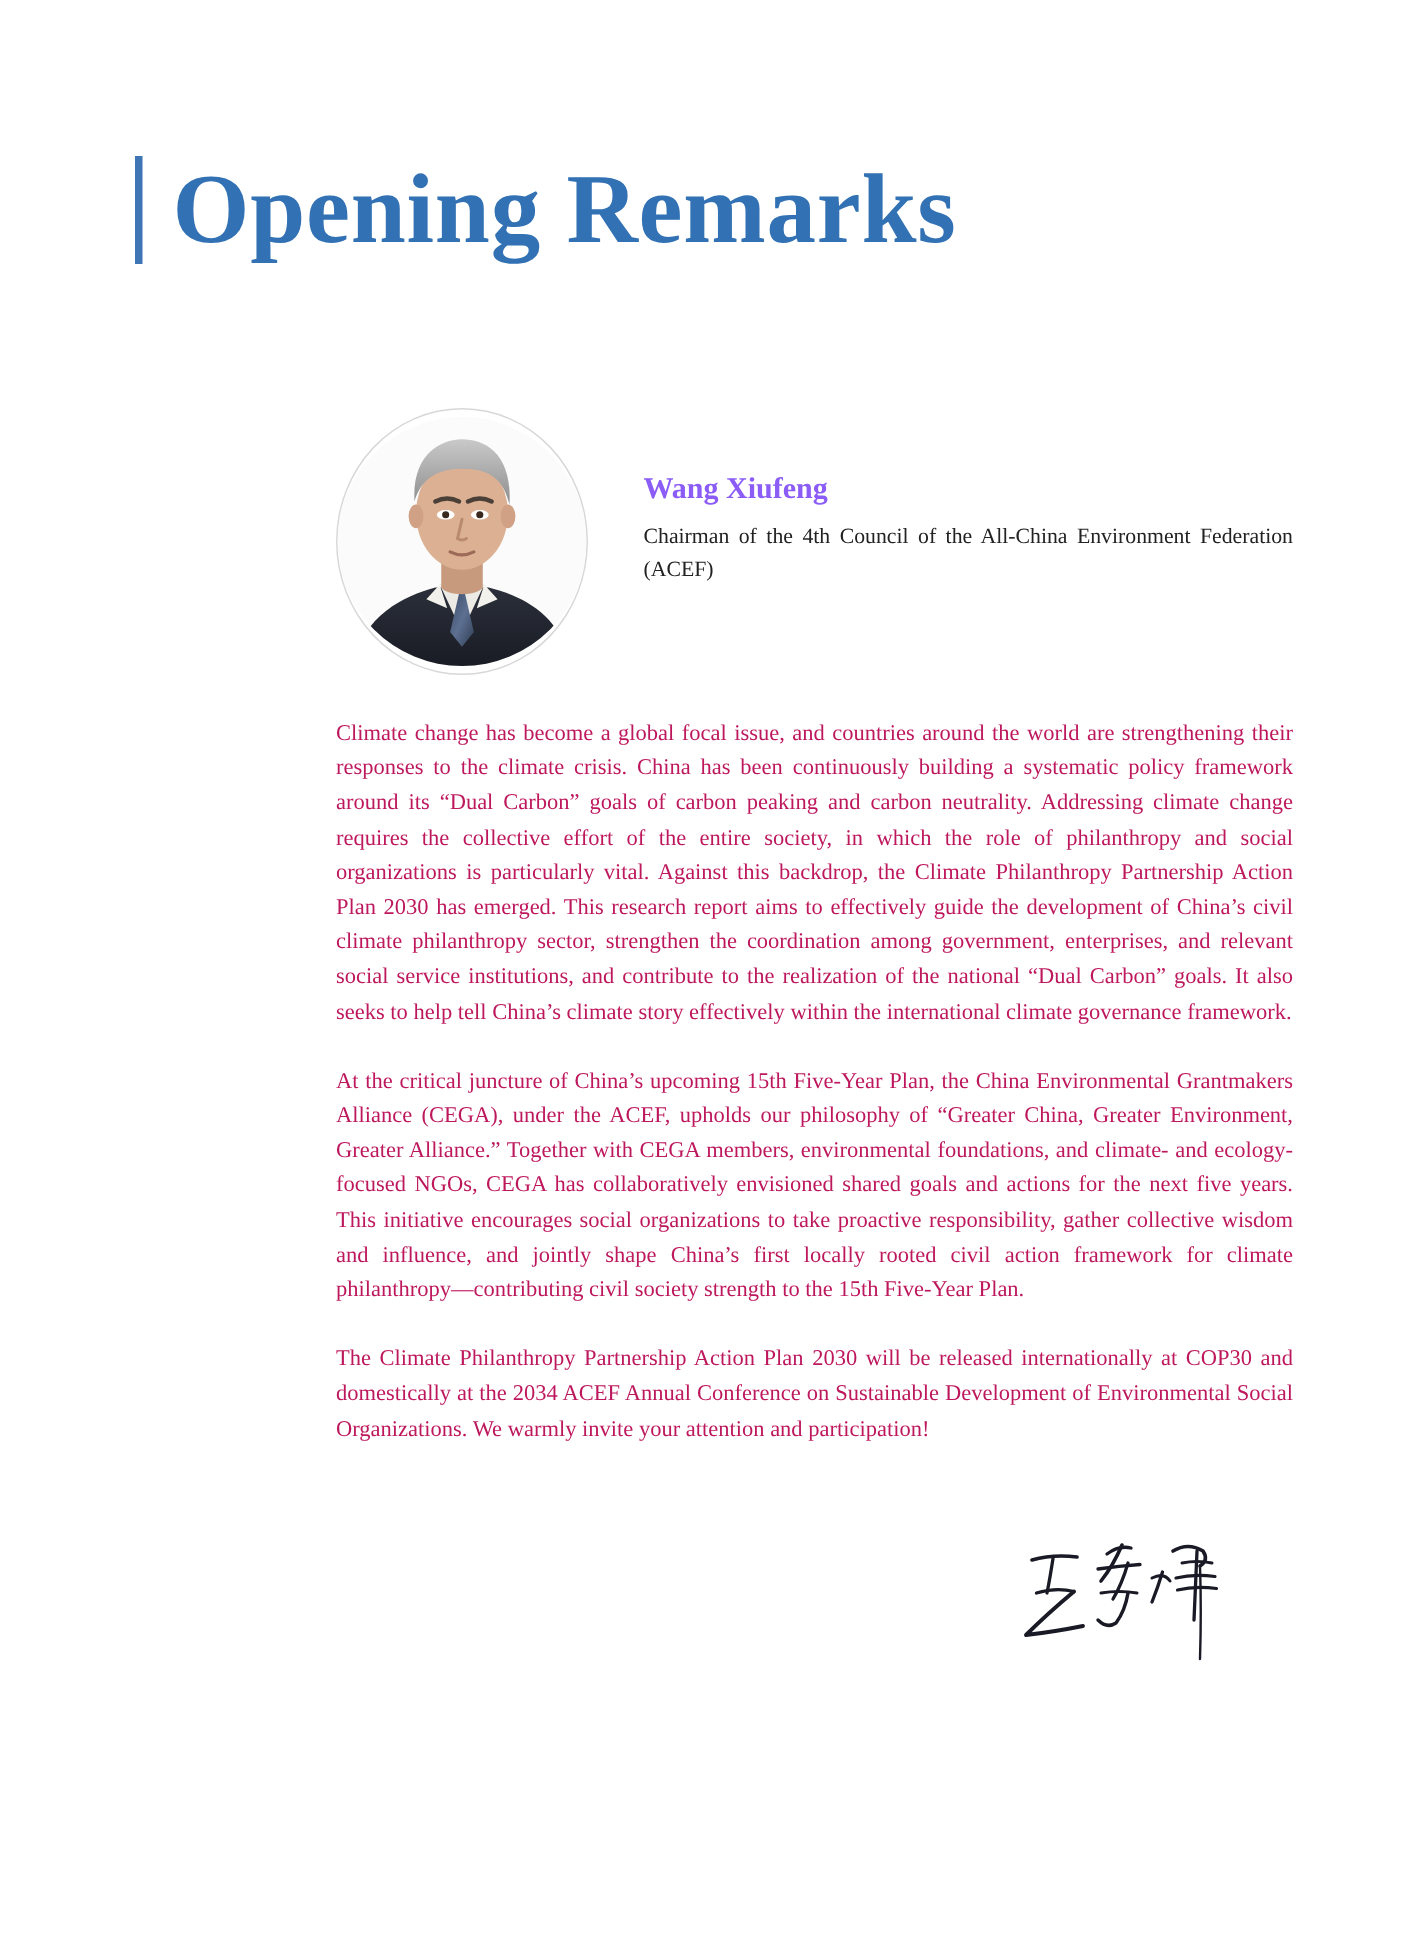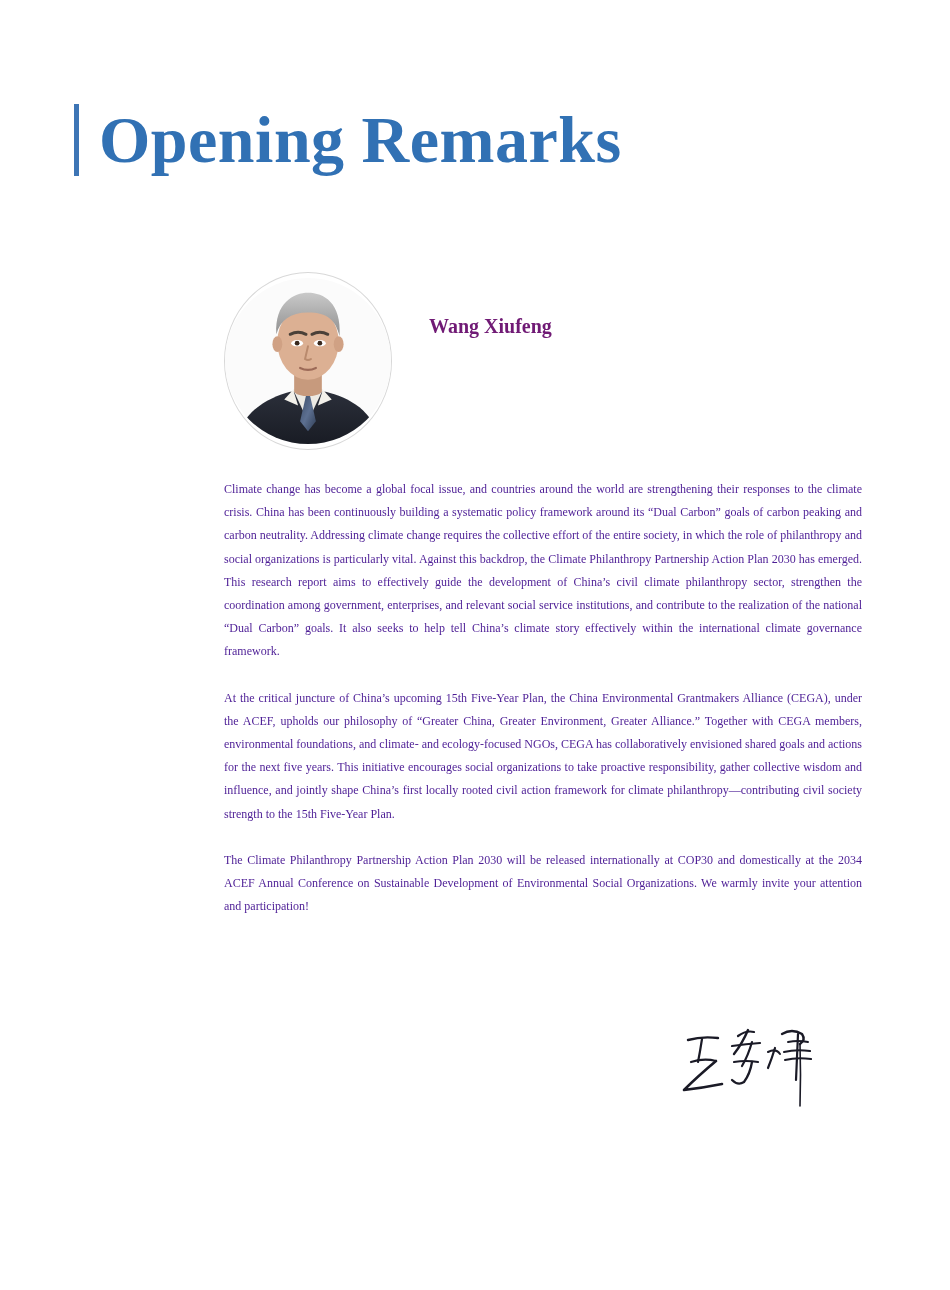--- a/index.html
+++ b/index.html
@@ -12,21 +12,21 @@
     height: 1290px;
     position: relative;
     font-family: "Liberation Serif", "DejaVu Serif", serif;
     color: #222222;
     overflow: hidden;
   }
 
   
   .page-heading {
     position: absolute;
-    left: 74px;
+    left: 90px;
     top: 104px;
     display: flex;
     align-items: center;
   }
   .heading-accent-bar {
     width: 5px;
     height: 72px;
     background: #3d75b5;
     margin-right: 20px;
     flex: 0 0 auto;
@@ -63,45 +63,45 @@
   .speaker-photo svg { display: block; width: 100%; height: 100%; }
 
   .speaker-meta {
     margin-left: 37px;
     padding-top: 42px;
     flex: 1 1 auto;
   }
   .speaker-name {
     font-size: 20px;
     font-weight: bold;
-    color: #701a75;
+    color: #8b5cf6;
     line-height: 1.25;
     margin-bottom: 8px;
   }
   .speaker-role {
     font-size: 14.5px;
     line-height: 22px;
     color: #222222;
     text-align: justify;
     text-justify: inter-word;
   }
 
   
   .letter-body {
     position: absolute;
     left: 224px;
     top: 478px;
     width: 638px;
   }
   .letter-paragraph {
-    font-size: 12px;
+    font-size: 15px;
     line-height: 23.2px;
     text-align: justify;
     text-justify: inter-word;
-    color: #4c1d95;
+    color: #be185d;
     margin: 0 0 23px 0;
   }
   .letter-paragraph:last-child { margin-bottom: 0; }
 
   
   .signature-area {
     position: absolute;
     left: 672px;
     top: 1018px;
     width: 160px;
@@ -170,20 +170,21 @@
         <path d="M76 96 q8 4 16 0" stroke="#9c6a57" stroke-width="2.2" fill="none" stroke-linecap="round"></path>
 
         <path d="M69 118 L60 128 L74 134 Z" fill="#f3f1eb"></path>
         <path d="M99 118 L108 128 L94 134 Z" fill="#f3f1eb"></path>
       </g>
     </svg>
   </div>
 
   <div class="speaker-meta">
     <div class="speaker-name">Wang Xiufeng</div>
+    <div class="speaker-role">Chairman of the 4th Council of the All-China Environment Federation (ACEF)</div>
   </div>
 </div>
 
 <div class="letter-body">
   <p class="letter-paragraph">Climate change has become a global focal issue, and countries around the world are strengthening their responses to the climate crisis. China has been continuously building a systematic policy framework around its “Dual Carbon” goals of carbon peaking and carbon neutrality. Addressing climate change requires the collective effort of the entire society, in which the role of philanthropy and social organizations is particularly vital. Against this backdrop, the Climate Philanthropy Partnership Action Plan 2030 has emerged. This research report aims to effectively guide the development of China’s civil climate philanthropy sector, strengthen the coordination among government, enterprises, and relevant social service institutions, and contribute to the realization of the national “Dual Carbon” goals. It also seeks to help tell China’s climate story effectively within the international climate governance framework.</p>
   <p class="letter-paragraph">At the critical juncture of China’s upcoming 15th Five-Year Plan, the China Environmental Grantmakers Alliance (CEGA), under the ACEF, upholds our philosophy of “Greater China, Greater Environment, Greater Alliance.” Together with CEGA members, environmental foundations, and climate- and ecology-focused NGOs, CEGA has collaboratively envisioned shared goals and actions for the next five years. This initiative encourages social organizations to take proactive responsibility, gather collective wisdom and influence, and jointly shape China’s first locally rooted civil action framework for climate philanthropy—contributing civil society strength to the 15th Five-Year Plan.</p>
   <p class="letter-paragraph">The Climate Philanthropy Partnership Action Plan 2030 will be released internationally at COP30 and domestically at the 2034 ACEF Annual Conference on Sustainable Development of Environmental Social Organizations. We warmly invite your attention and participation!</p>
 </div>
 
 <div class="signature-area" title="王秀峰">

